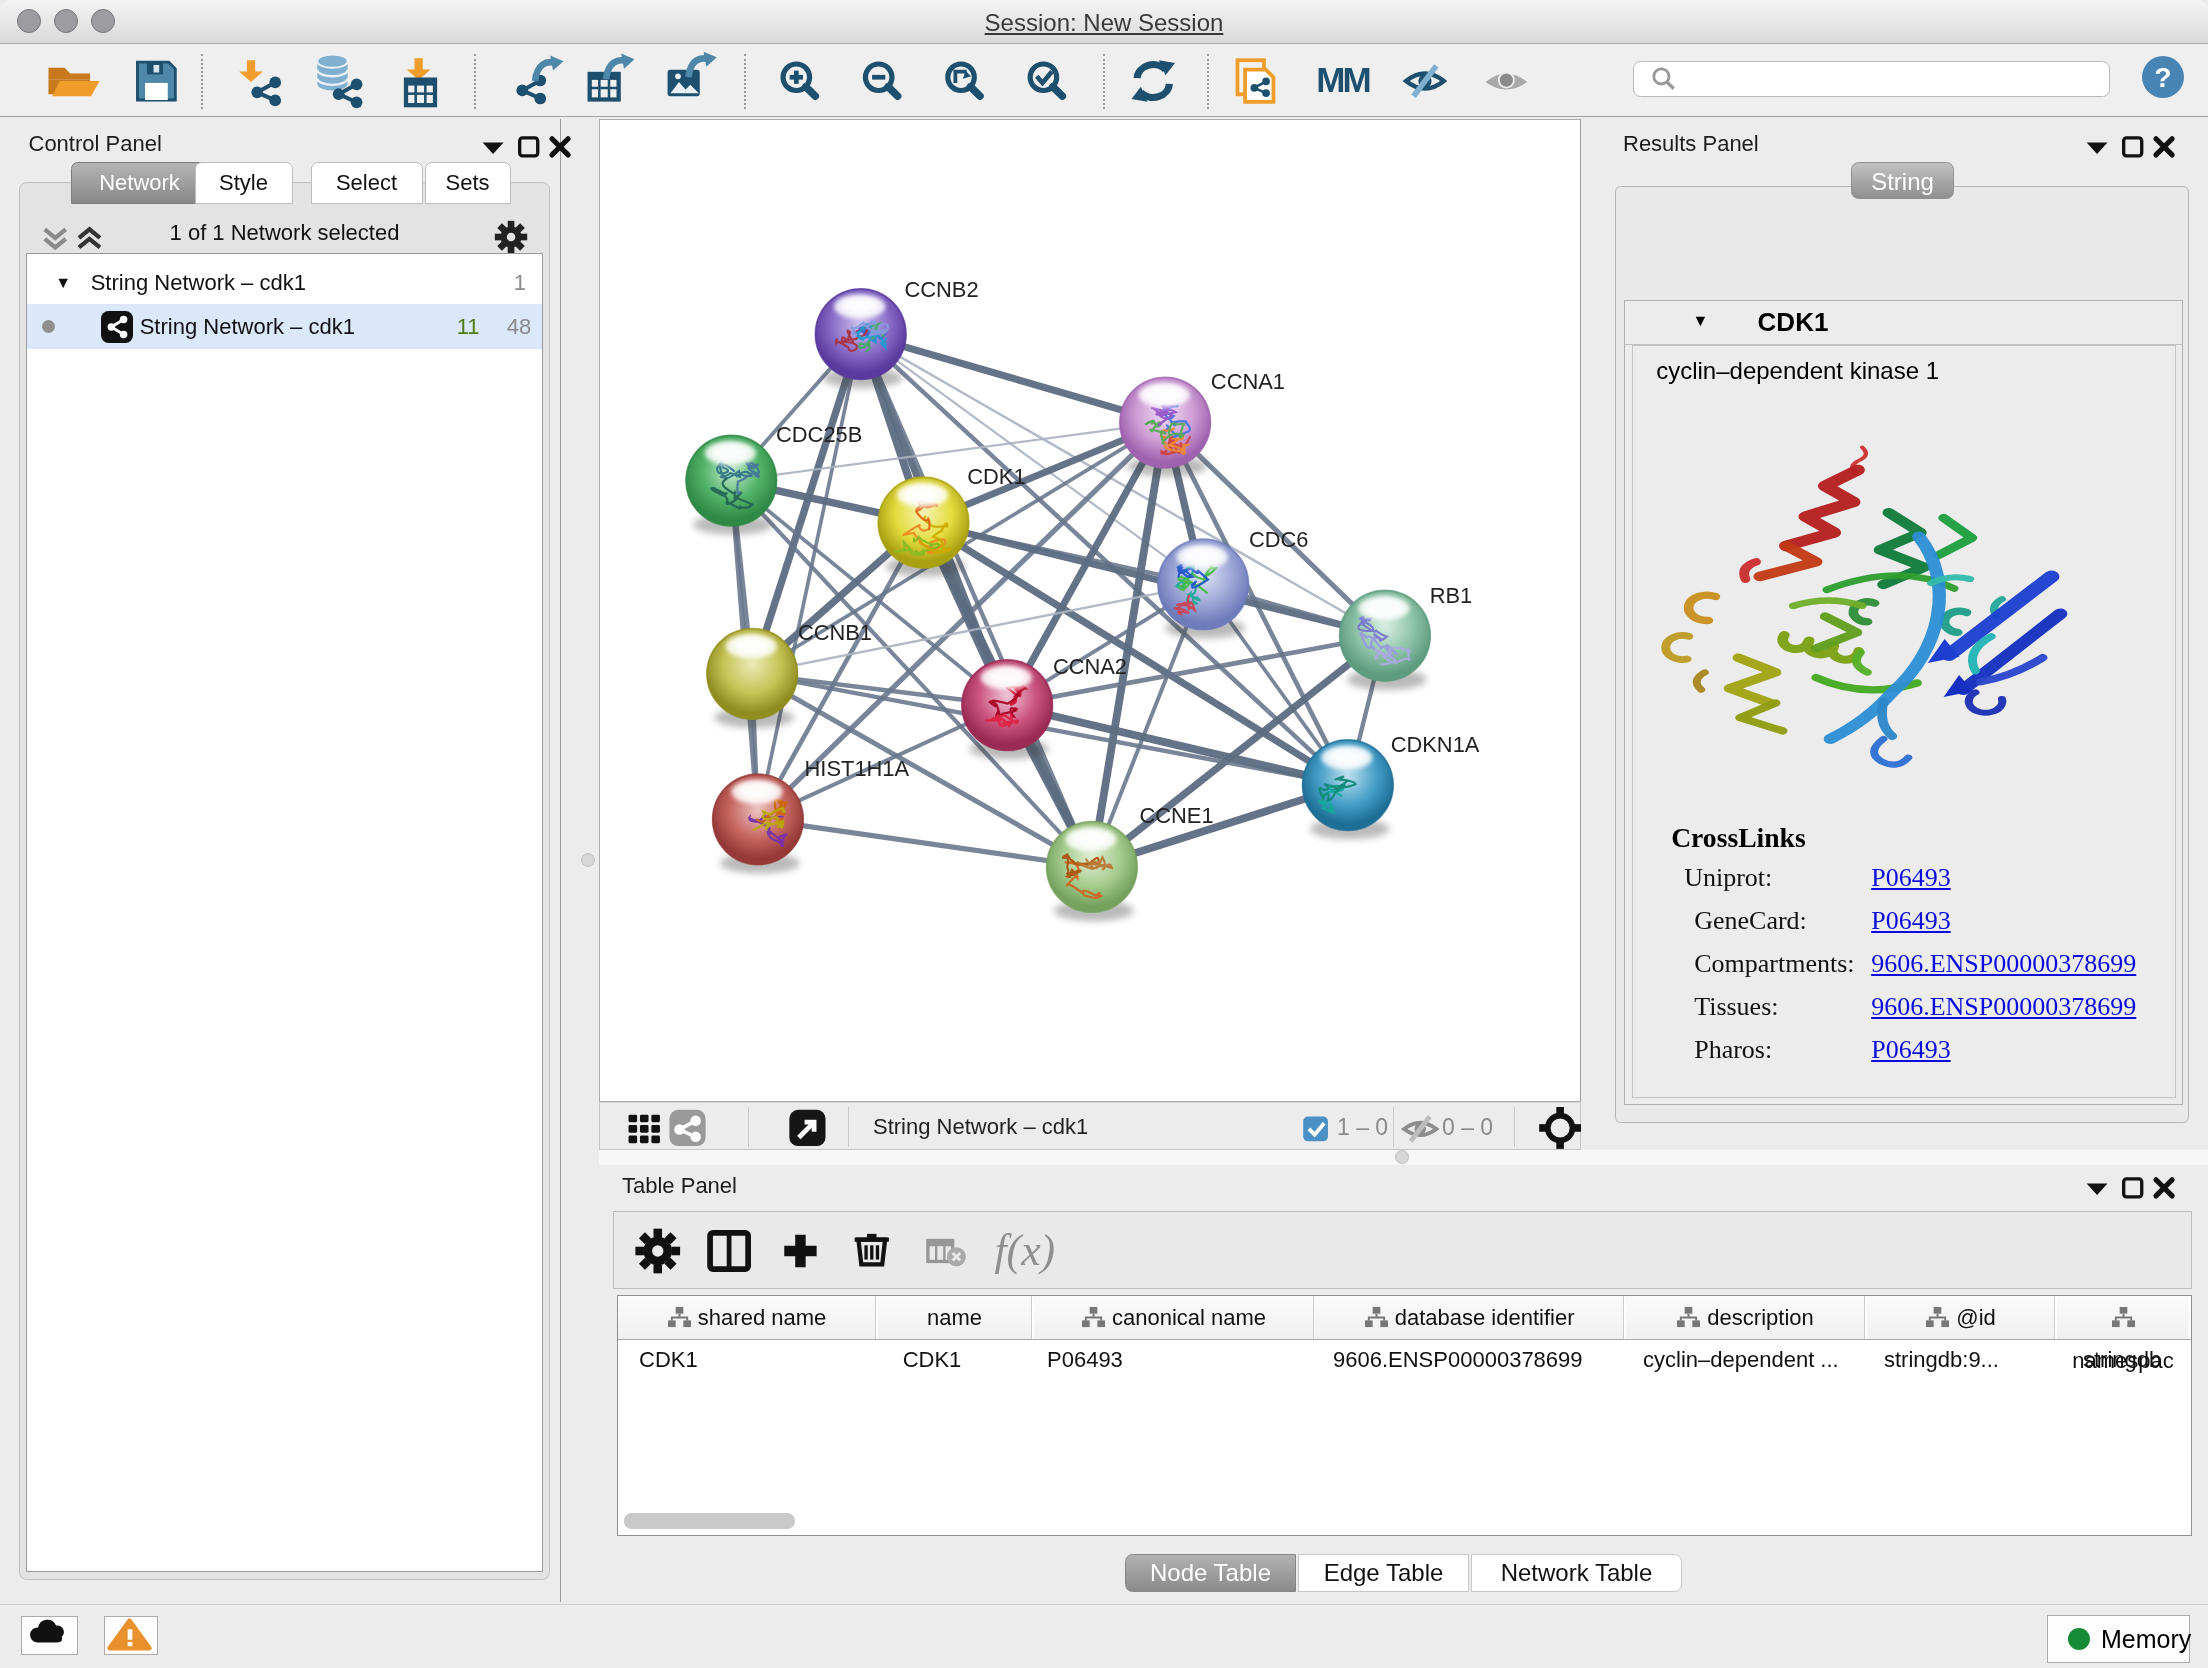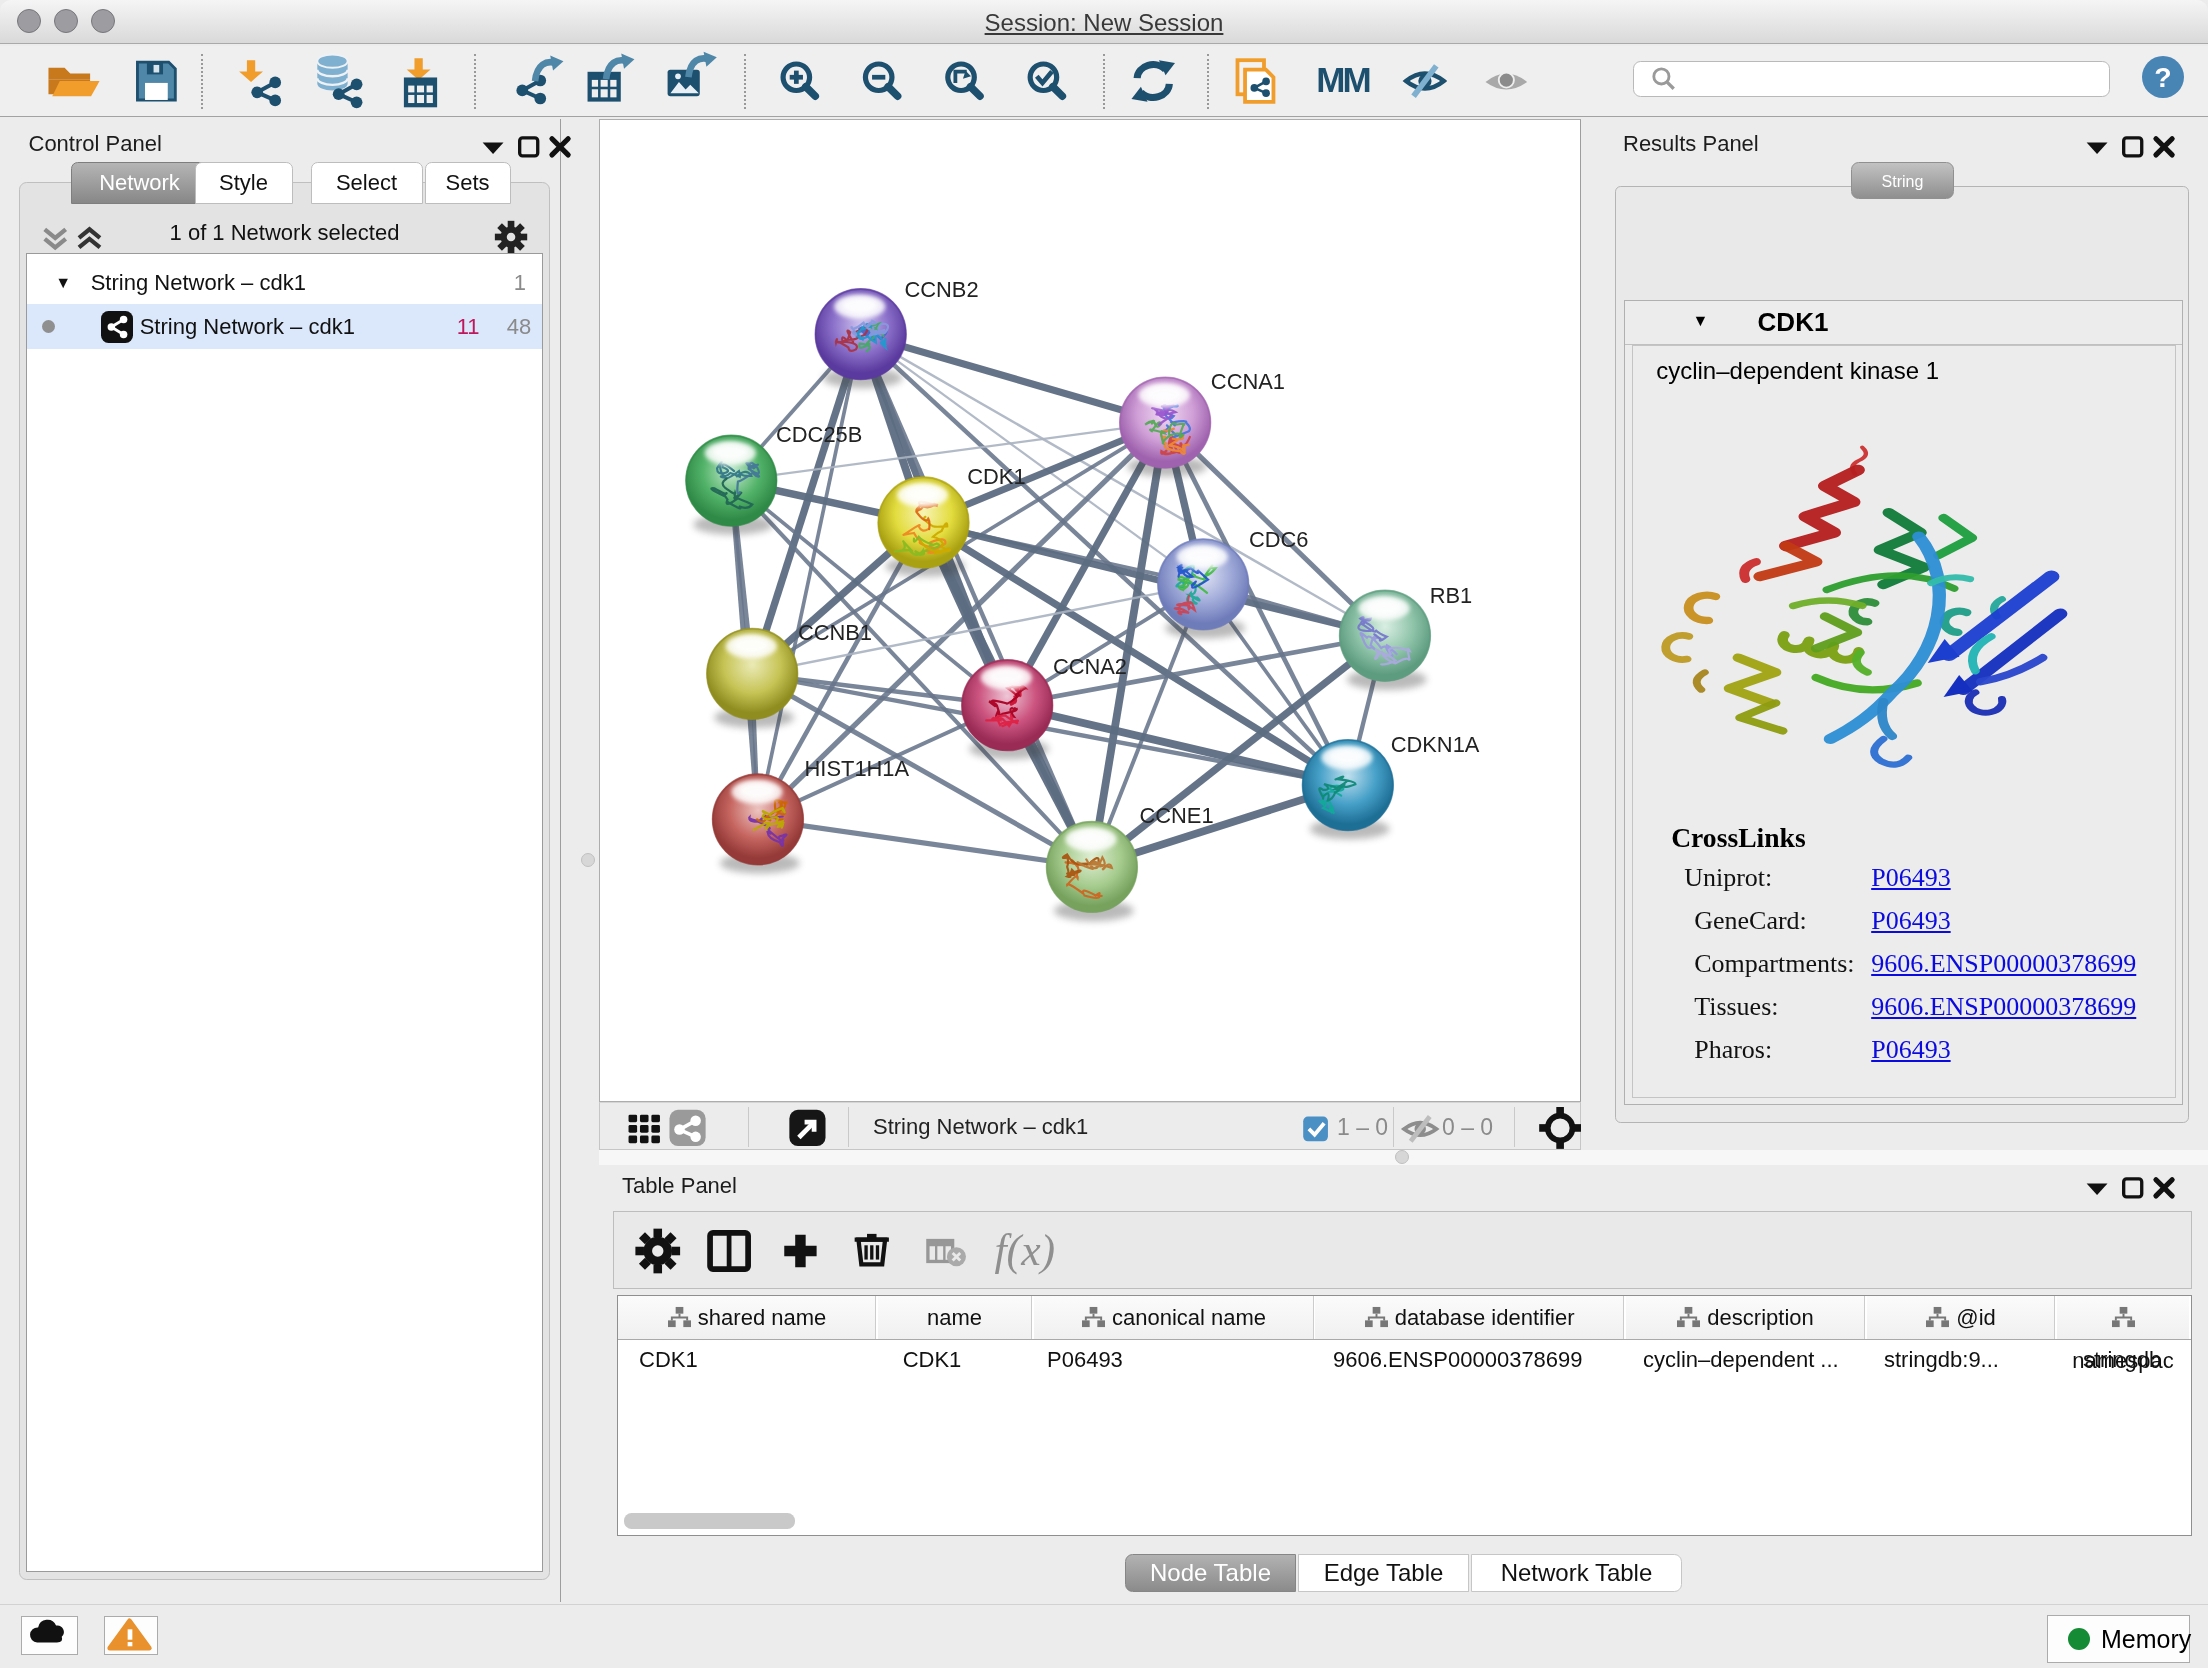--- a/index.html
+++ b/index.html
@@ -38,21 +38,21 @@
   .vsep { top:3.8px; height:40px; width:0; border-left:1.9px solid #c9c9c9; }
 
   
   #hsplit { left:599px; top:1150px; width:1609px; height:15px; background:#f7f7f7; }
   .knob { width:14.3px; height:14.3px; border-radius:50%; background:#d7d7d7; border:1px solid #c0c0c0; }
 
   
   #rpanel { left:1581px; top:119px; width:628px; height:1031px; background:#ececec; }
   #rbox { left:34px; top:67px; width:574px; height:937px; background:#e9e9e9; border:1px solid #b4b4b4; border-radius:5.7px; }
   #stringtab { left:270px; top:43px; width:103px; height:37px; background:linear-gradient(#c2c2c2,#8f8f8f); color:#fff;
-     font-size:16px; text-align:center; line-height:37px; border-radius:7.6px; border:1px solid #909090; z-index:2; }
+     font-size:24px; text-align:center; line-height:37px; border-radius:7.6px; border:1px solid #909090; z-index:2; }
   #expbox { left:7.6px; top:31px; width:559px; height:77px; background:#ececec; border:1px solid #b0b0b0; }
   .wbtn { position:absolute; top:20px; height:36px; background:#fff; border:1px solid #c9c9c9; border-radius:8.6px;
      font-size:23px; text-align:center; color:#111; }
   #cdkbox { left:7.6px; top:113px; width:559px; height:805px; background:#ececec; border:1px solid #b0b0b0; }
   #cdkhead { left:0; top:0; width:100%; height:44px; border-bottom:1px solid #c0c0c0; }
   #cdkcontent { left:7.6px; top:44px; width:544px; height:753px; background:#ececec; border:1px solid #c4c4c4; }
   .serif { font-family:"Liberation Serif", serif; }
   .xrow { position:absolute; font-size:26px; color:#111; }
   .xrow a { color:#0b0bdf; text-decoration:underline; }
 
@@ -252,21 +252,21 @@
           <svg width="32" height="32" style="position:absolute;left:74px;top:6.7px;" viewBox="0 0 34 34">
             <rect x="0" y="0" width="34" height="34" rx="8" fill="#111"></rect>
             <line x1="11" y1="17" x2="24" y2="9" stroke="#fff" stroke-width="3"></line>
             <line x1="11" y1="17" x2="24" y2="25" stroke="#fff" stroke-width="3"></line>
             <circle cx="11" cy="17" r="4" fill="#fff"></circle>
             <circle cx="24" cy="9" r="4" fill="#fff"></circle>
             <circle cx="24" cy="25" r="4" fill="#fff"></circle>
           </svg>
         <span style="position:absolute; left:15px; top:16px; width:13.3px; height:13.3px; border-radius:50%; background:#8f8f8f;"></span>
         <span style="position:absolute; left:113px;">String Network – cdk1</span>
-        <span style="position:absolute; left:430px; color:#be185d;">11</span>
+        <span style="position:absolute; left:430px; color:#4d7c0f;">11</span>
         <span style="position:absolute; left:480px; color:#8a8a8a;">48</span>
       </div>
     </div>
   </div>
 </div>
 
 <div class="abs" id="canvas"><svg width="980" height="982" viewBox="0 0 1030 1032">
       <defs>
         <filter id="fb" x="-60%" y="-60%" width="220%" height="220%">
           <feGaussianBlur stdDeviation="4"></feGaussianBlur>

